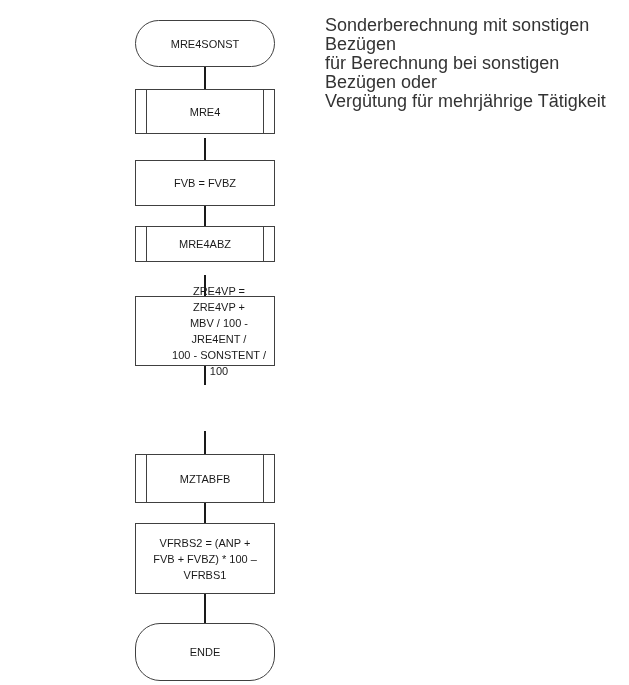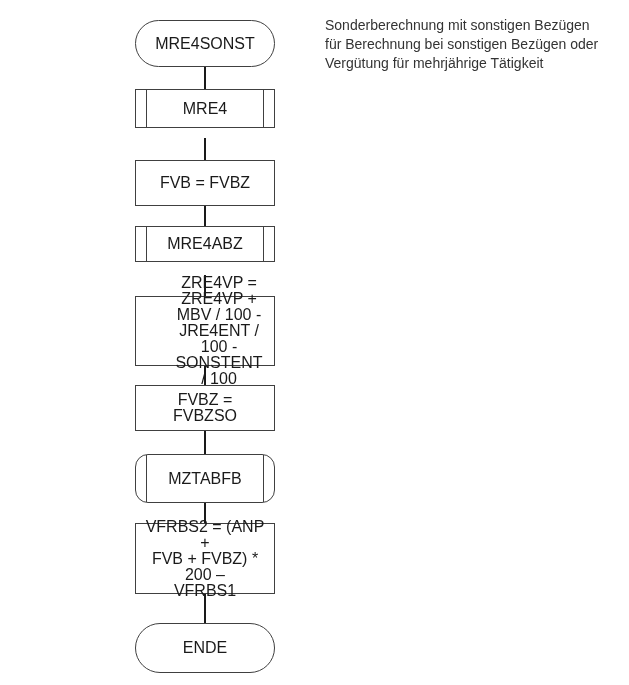--- a/index.html
+++ b/index.html
@@ -16,21 +16,21 @@
     position: absolute;
     left: 135px;
     width: 140px;
     border: 1.5px solid #404040;
     background: #ffffff;
     display: flex;
     align-items: center;
     justify-content: center;
     text-align: center;
     color: #1a1a1a;
-    font-size: 16px;
+    font-size: 11px;
     line-height: 16px;
     padding: 0 8px;
   }
   .node .label { white-space: pre-line; }
   .terminator { border-radius: 25px; }
   .predefined .bar {
     position: absolute;
     top: 0;
     bottom: 0;
     width: 0;
@@ -41,42 +41,42 @@
   .connector {
     position: absolute;
     left: 204px;
     width: 2px;
     background: #1a1a1a;
   }
   .annotation {
     position: absolute;
     left: 325px;
     top: 16px;
-    font-size: 14px;
+    font-size: 18px;
     line-height: 19px;
     color: #333333;
     white-space: pre-line;
   }
 </style>
 </head>
 <body>
 
 <div class="page">
 
   <div class="annotation">Sonderberechnung mit sonstigen Bezügen
 für Berechnung bei sonstigen Bezügen oder
 Vergütung für mehrjährige Tätigkeit</div>
 
   <div class="node terminator" style="top:20px; height:47px;">
     <span class="label">MRE4SONST</span>
   </div>
 
   <div class="connector" style="top:67px; height:22px;"></div>
 
-  <div class="node predefined" style="top:89px; height:39px;">
+  <div class="node predefined" style="top:89px; height:45px;">
     <span class="bar left"></span>
     <span class="bar right"></span>
     <span class="label">MRE4</span>
   </div>
 
   <div class="connector" style="top:138px; height:22px;"></div>
 
   <div class="node process" style="top:160px; height:46px;">
     <span class="label">FVB = FVBZ</span>
   </div>
@@ -92,39 +92,36 @@
   <div class="connector" style="top:275px; height:21px;"></div>
 
   <div class="node process" style="top:296px; height:70px;padding-left:36px;">
     <span class="label">ZRE4VP = ZRE4VP +
 MBV / 100 - JRE4ENT /
 100 - SONSTENT / 100</span>
   </div>
 
   <div class="connector" style="top:366px; height:19px;"></div>
 
-  <div class="node process" style="top:385px; height:46px;">
-    <span class="label">FVBZ = FVBZSO</span>
-  </div>
 
   <div class="connector" style="top:431px; height:23px;"></div>
 
-  <div class="node predefined" style="top:454px; height:49px;border-radius:13px;">
+  <div class="node predefined" style="top:454px; height:49px;">
     <span class="bar left"></span>
     <span class="bar right"></span>
     <span class="label">MZTABFB</span>
   </div>
 
   <div class="connector" style="top:503px; height:20px;"></div>
 
   <div class="node process" style="top:523px; height:71px;">
     <span class="label">VFRBS2 = (ANP +
-FVB + FVBZ) * 200 –
+FVB + FVBZ) * 100 –
 VFRBS1</span>
   </div>
 
   <div class="connector" style="top:594px; height:29px;"></div>
 
-  <div class="node terminator" style="top:623px; height:50px;">
+  <div class="node terminator" style="top:623px; height:58px;">
     <span class="label">ENDE</span>
   </div>
 
 </div>
 
 </body></html>

